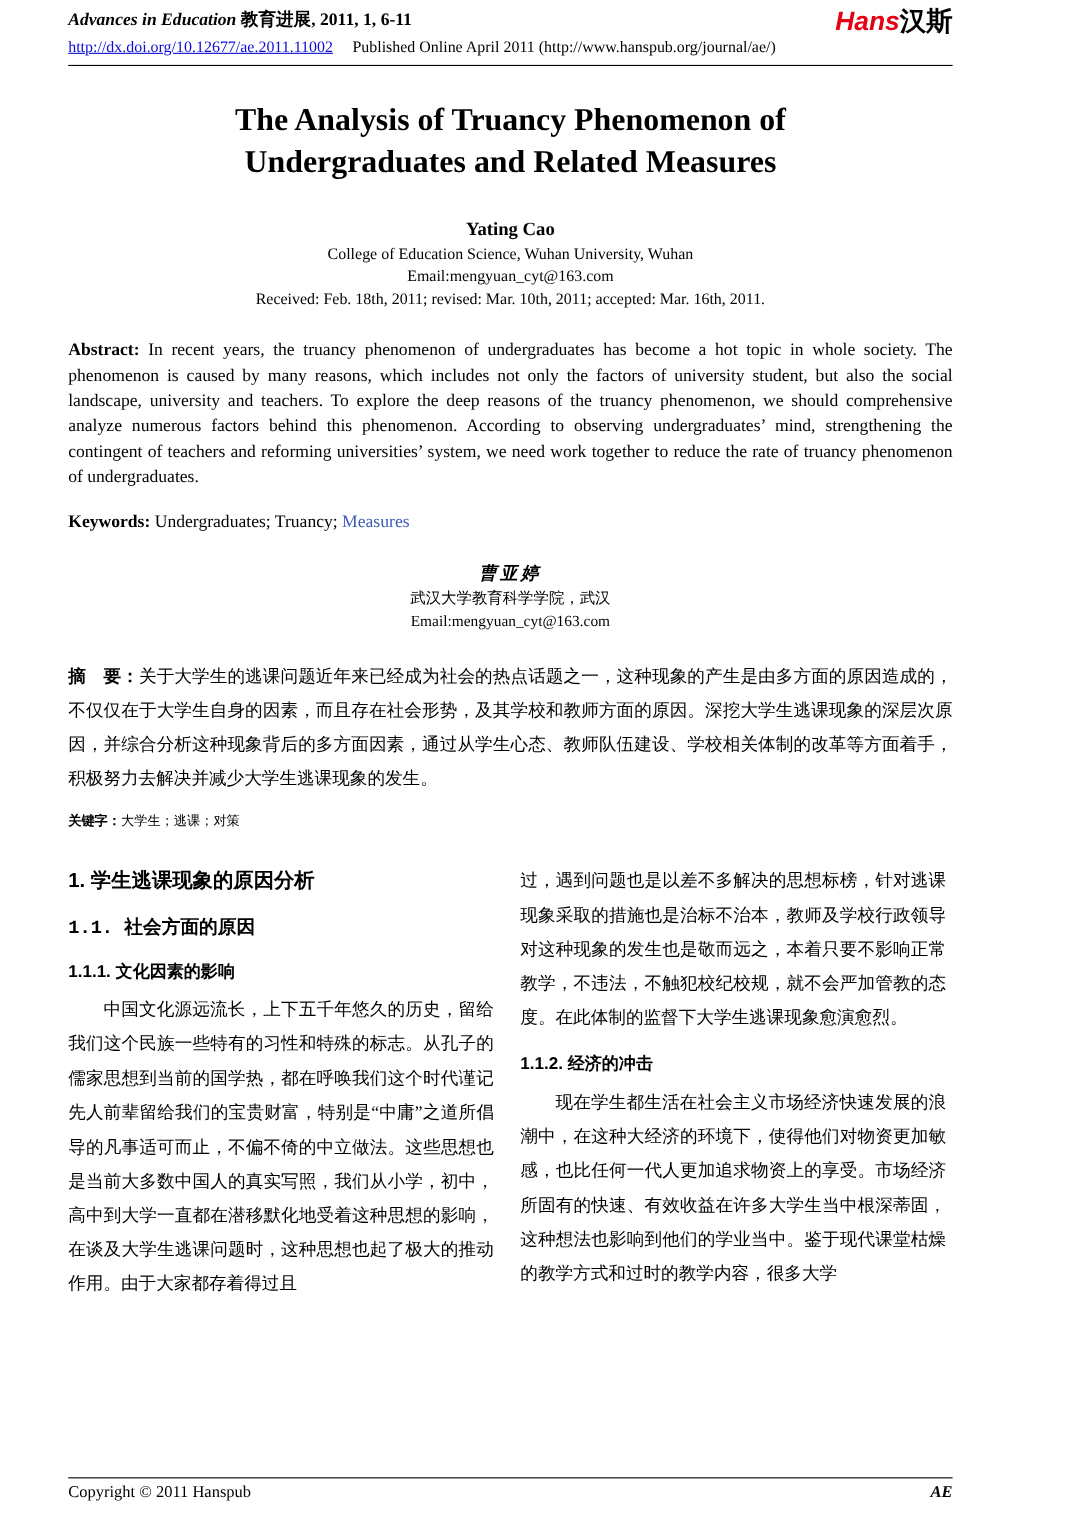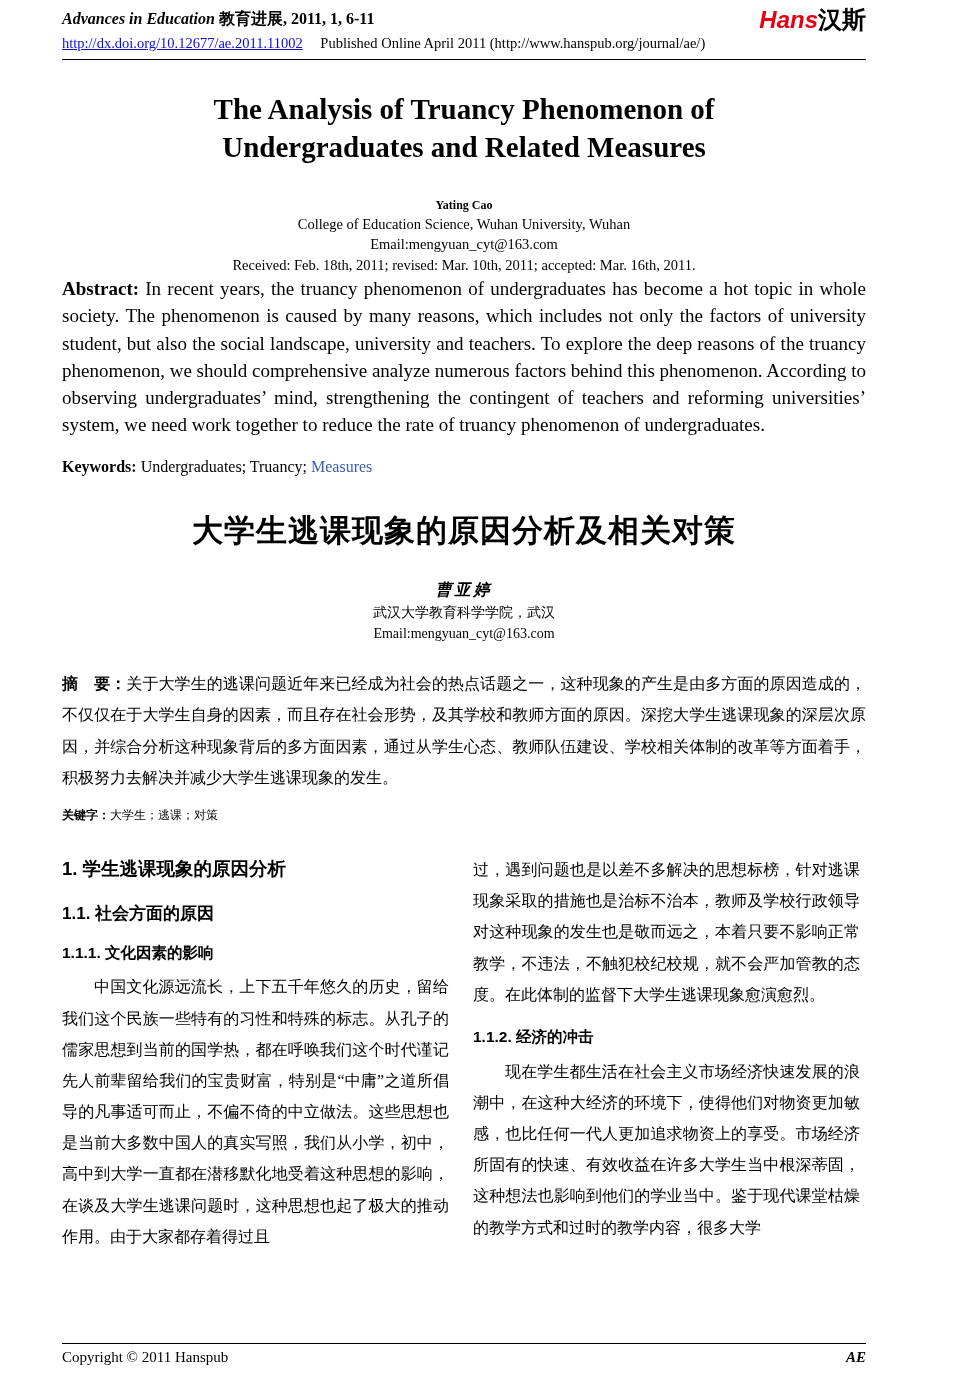--- a/index.html
+++ b/index.html
@@ -35,23 +35,23 @@
   .header-rule { border-bottom: 1.6px solid #000; }
   
   .title-en {
     margin-top: 30px;
     text-align: center;
     font-size: 29px;
     font-weight: bold;
     line-height: 1.32;
   }
   .author-block { margin-top: 30px; text-align: center; line-height: 1.42; }
-  .author-en { font-size: 12px; font-weight: bold; }
+  .author-en { font-size: 17px; font-weight: bold; }
   .meta-line { font-size: 14.5px; }
-  .abstract { font-size: 19px; line-height: 1.43; text-align: justify; }
+  .abstract { margin-top: 26px; font-size: 16px; line-height: 1.43; text-align: justify; }
   .bold { font-weight: bold; }
   .keywords { margin-top: 20px; font-size: 16px; }
   .kw-highlight { color: var(--keyword-blue, #3b5bb5); }
   
   .title-zh {
     margin-top: 34px;
     text-align: center;
     font-size: 31px;
     font-weight: bold;
     letter-spacing: 1px;
@@ -63,21 +63,21 @@
   .label-hei { font-weight: bold; font-family: "Liberation Sans", sans-serif; }
   .keywords-zh { margin-top: 14px; font-size: 12px; }
   
   .columns {
     display: flex;
     gap: 24px;
     margin-top: 30px;
   }
   .col { width: calc(50% - 15px); font-size: 16px; line-height: 1.95; text-align: justify; }
   .h1-zh { font-family: "Liberation Sans", sans-serif; font-size: 18.5px; font-weight: bold; line-height: 1.4; margin: 2px 0 16px 0; text-align: left; }
-  .h2-zh { font-family: Liberation Sans, sans-serif; font-size: 17px; font-weight: bold; line-height: 1.4; margin: 20px 0 14px 0; text-align: left; }
+  .h2-zh { font-family: Liberation Mono, monospace; font-size: 17px; font-weight: bold; line-height: 1.4; margin: 20px 0 14px 0; text-align: left; }
   .h3-zh { font-family: "Liberation Sans", sans-serif; font-size: 15.5px; font-weight: bold; line-height: 1.4; margin: 16px 0 8px 0; text-align: left; }
   .indent { text-indent: 2em; }
   
   .footer {
     position: absolute;
     left: 62px;
     right: 62px;
     bottom: 26px;
   }
   .footer-rule { border-bottom: 1.6px solid #000; }
@@ -120,21 +120,20 @@
     <div class="author-en">Yating Cao</div>
     <div class="meta-line">College of Education Science, Wuhan University, Wuhan</div>
     <div class="meta-line">Email:mengyuan_cyt@163.com</div>
     <div class="meta-line">Received: Feb. 18th, 2011; revised: Mar. 10th, 2011; accepted: Mar. 16th, 2011.</div>
   </div>
 
   <p class="abstract"><span class="bold">Abstract:</span><span> In recent years, the truancy phenomenon of undergraduates has become a hot topic in whole society. The phenomenon is caused by many reasons, which includes not only the factors of university student, but also the social landscape, university and teachers. To explore the deep reasons of the truancy phenomenon, we should comprehensive analyze numerous factors behind this phenomenon. According to observing undergraduates’ mind, strengthening the contingent of teachers and reforming universities’ system, we need work together to reduce the rate of truancy phenomenon of undergraduates.</span></p>
 
   <p class="keywords"><span class="bold">Keywords:</span><span> Undergraduates; Truancy; </span><span class="kw-highlight">Measures</span></p>
 
-  <h1 class="title-zh">大学生逃课现象的原因分析及相关对策</h1>
 
   <div class="author-block-zh">
     <div class="author-zh">曹亚婷</div>
     <div class="meta-line-zh">武汉大学教育科学学院，武汉</div>
     <div class="meta-line-zh">Email:mengyuan_cyt@163.com</div>
   </div>
 
   <p class="abstract-zh"><span class="label-hei">摘　要：</span><span>关于大学生的逃课问题近年来已经成为社会的热点话题之一，这种现象的产生是由多方面的原因造成的，不仅仅在于大学生自身的因素，而且存在社会形势，及其学校和教师方面的原因。深挖大学生逃课现象的深层次原因，并综合分析这种现象背后的多方面因素，通过从学生心态、教师队伍建设、学校相关体制的改革等方面着手，积极努力去解决并减少大学生逃课现象的发生。</span></p>
 
   <p class="keywords-zh"><span class="label-hei">关键字：</span><span>大学生；逃课；对策</span></p>

